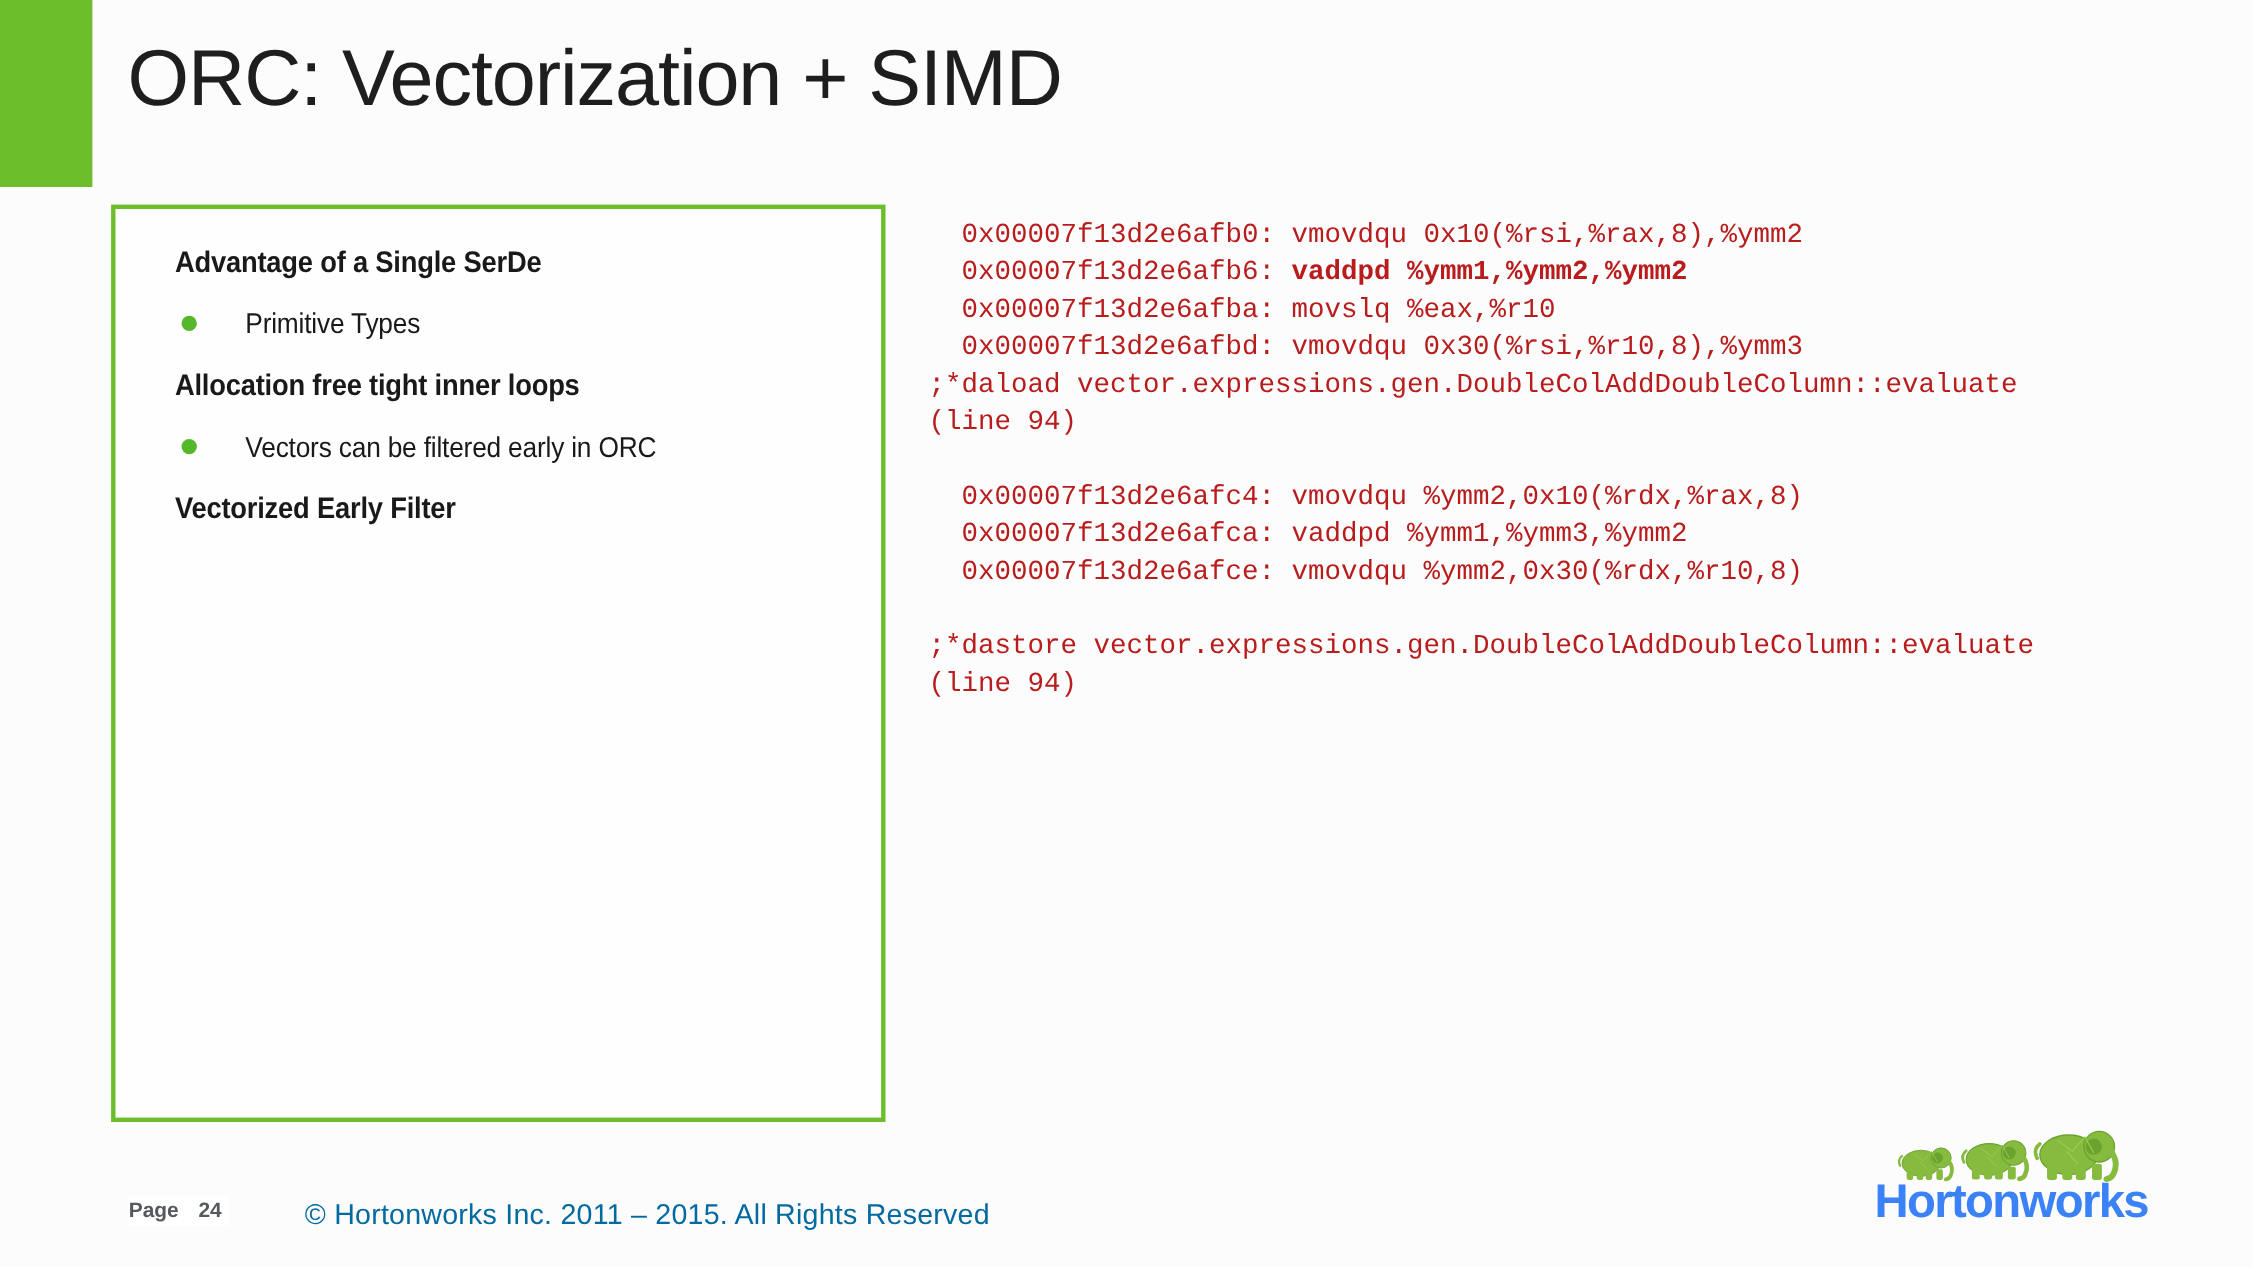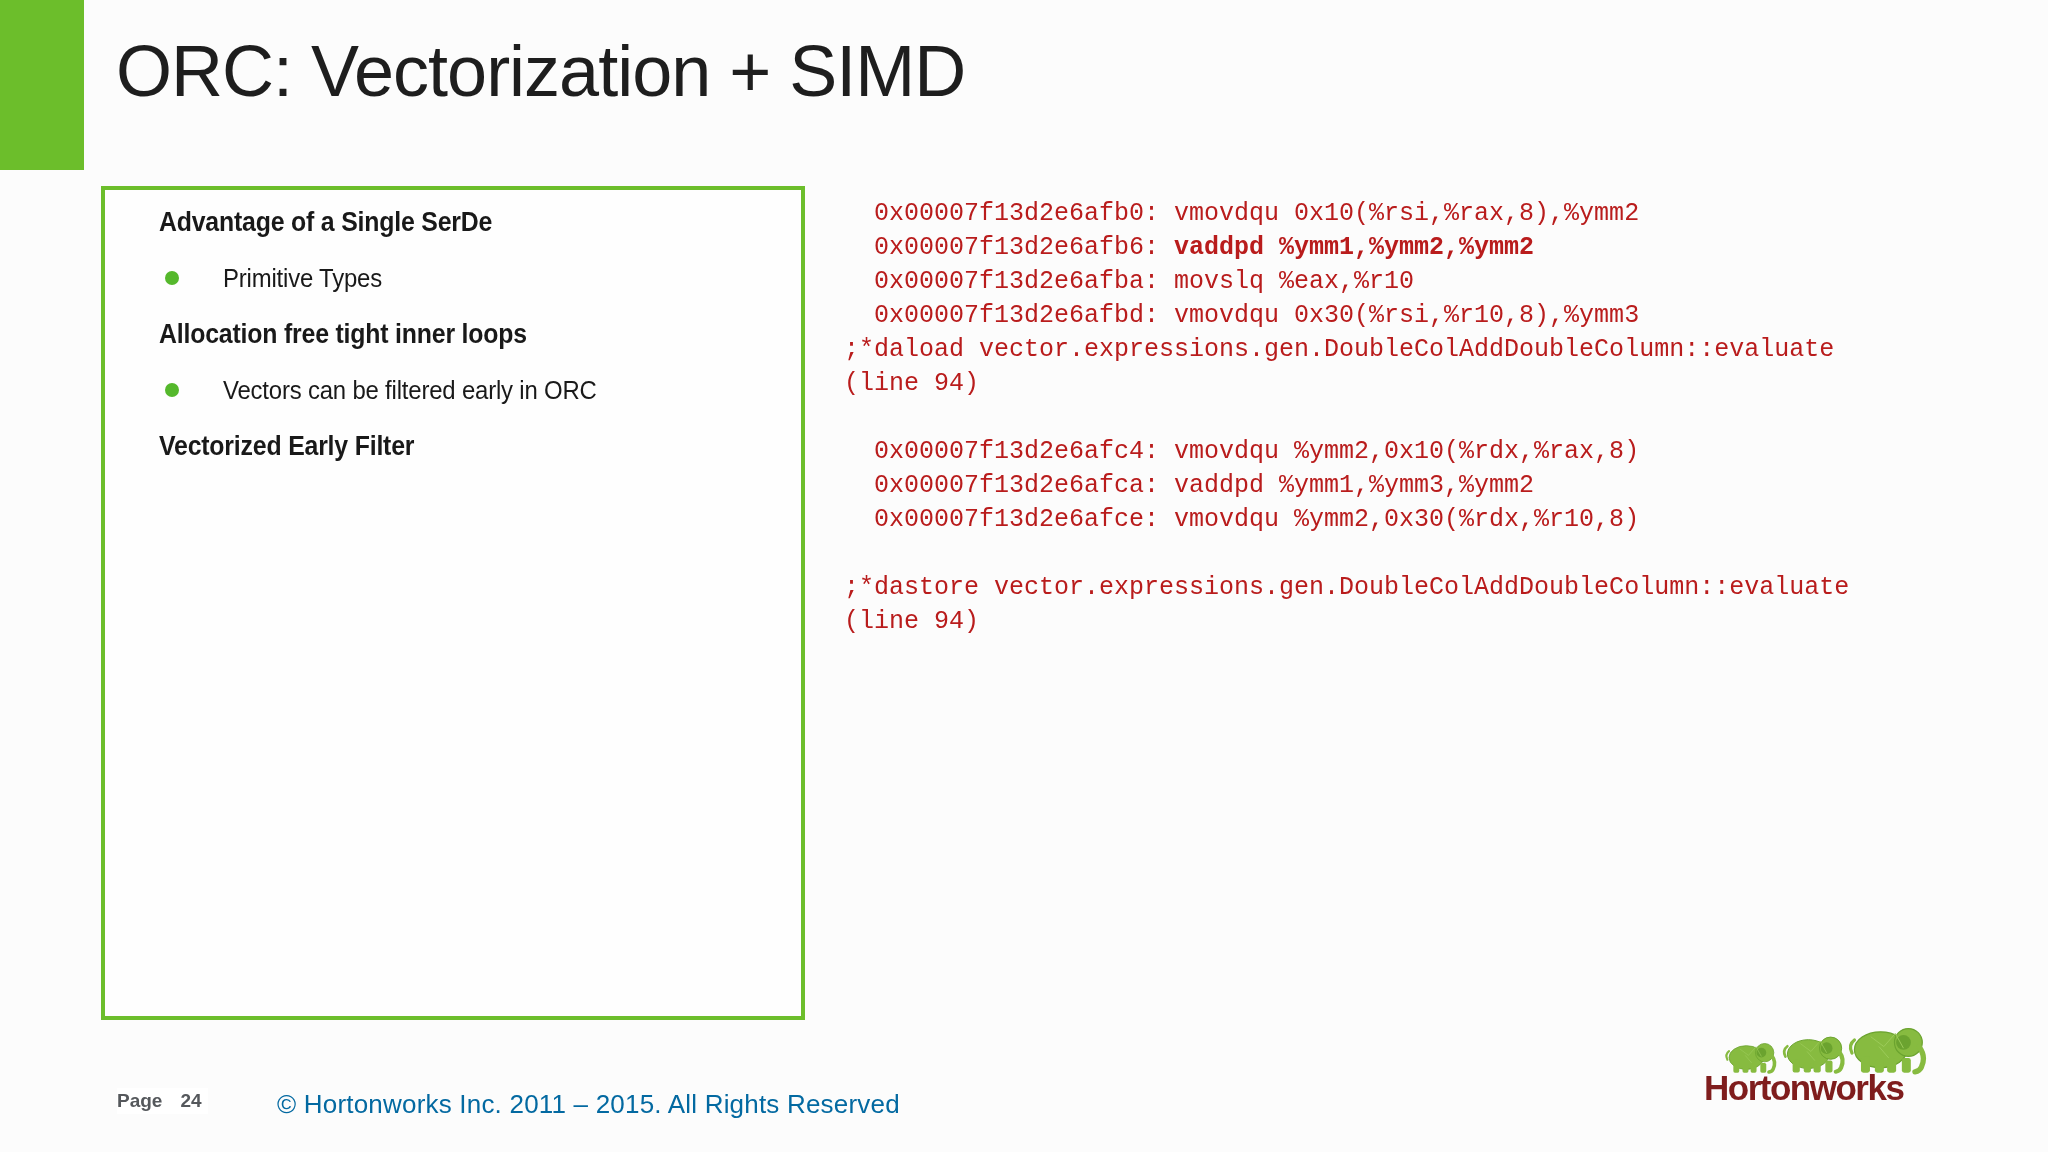--- a/index.html
+++ b/index.html
@@ -14,21 +14,21 @@
   }
   .title{
     position:absolute;left:116px;top:26px;margin:0;
     font-size:72px;font-weight:400;color:#1e1e1e;
     letter-spacing:-1px;line-height:1.25;white-space:nowrap;
   }
   .panel{
     position:absolute;left:101px;top:186px;width:704px;height:834px;
     border:4px solid #6CBE2B;background:#fefefe;
     box-sizing:border-box;
-    padding:4px 0 0 54px;
+    padding:20px 0 0 54px;
   }
   .panel-row{
     height:56px;display:flex;align-items:center;
   }
   .panel-row.heading .panel-text{
     font-weight:700;font-size:27px;color:#191919;
   }
   .panel-row.bullet .panel-text{
     font-weight:400;font-size:26px;color:#191919;
     margin-left:44px;
@@ -62,21 +62,21 @@
     letter-spacing:0.2px;white-space:nowrap;
   }
   .logo{
     position:absolute;left:1700px;top:1018px;width:240px;height:100px;
   }
   .logo-elephants{
     position:absolute;left:22px;top:4px;
   }
   .logo-wordmark{
     position:absolute;left:4px;top:50px;
-    font-size:35px;font-weight:700;color:#7f1d1d;
+    font-size:43px;font-weight:700;color:#3b82f6;
     letter-spacing:-1.5px;white-space:nowrap;
   }
 </style>
 </head>
 <body>
 
 <div class="accent-bar"></div>
 
 <h1 class="title">ORC: Vectorization + SIMD</h1>
 

